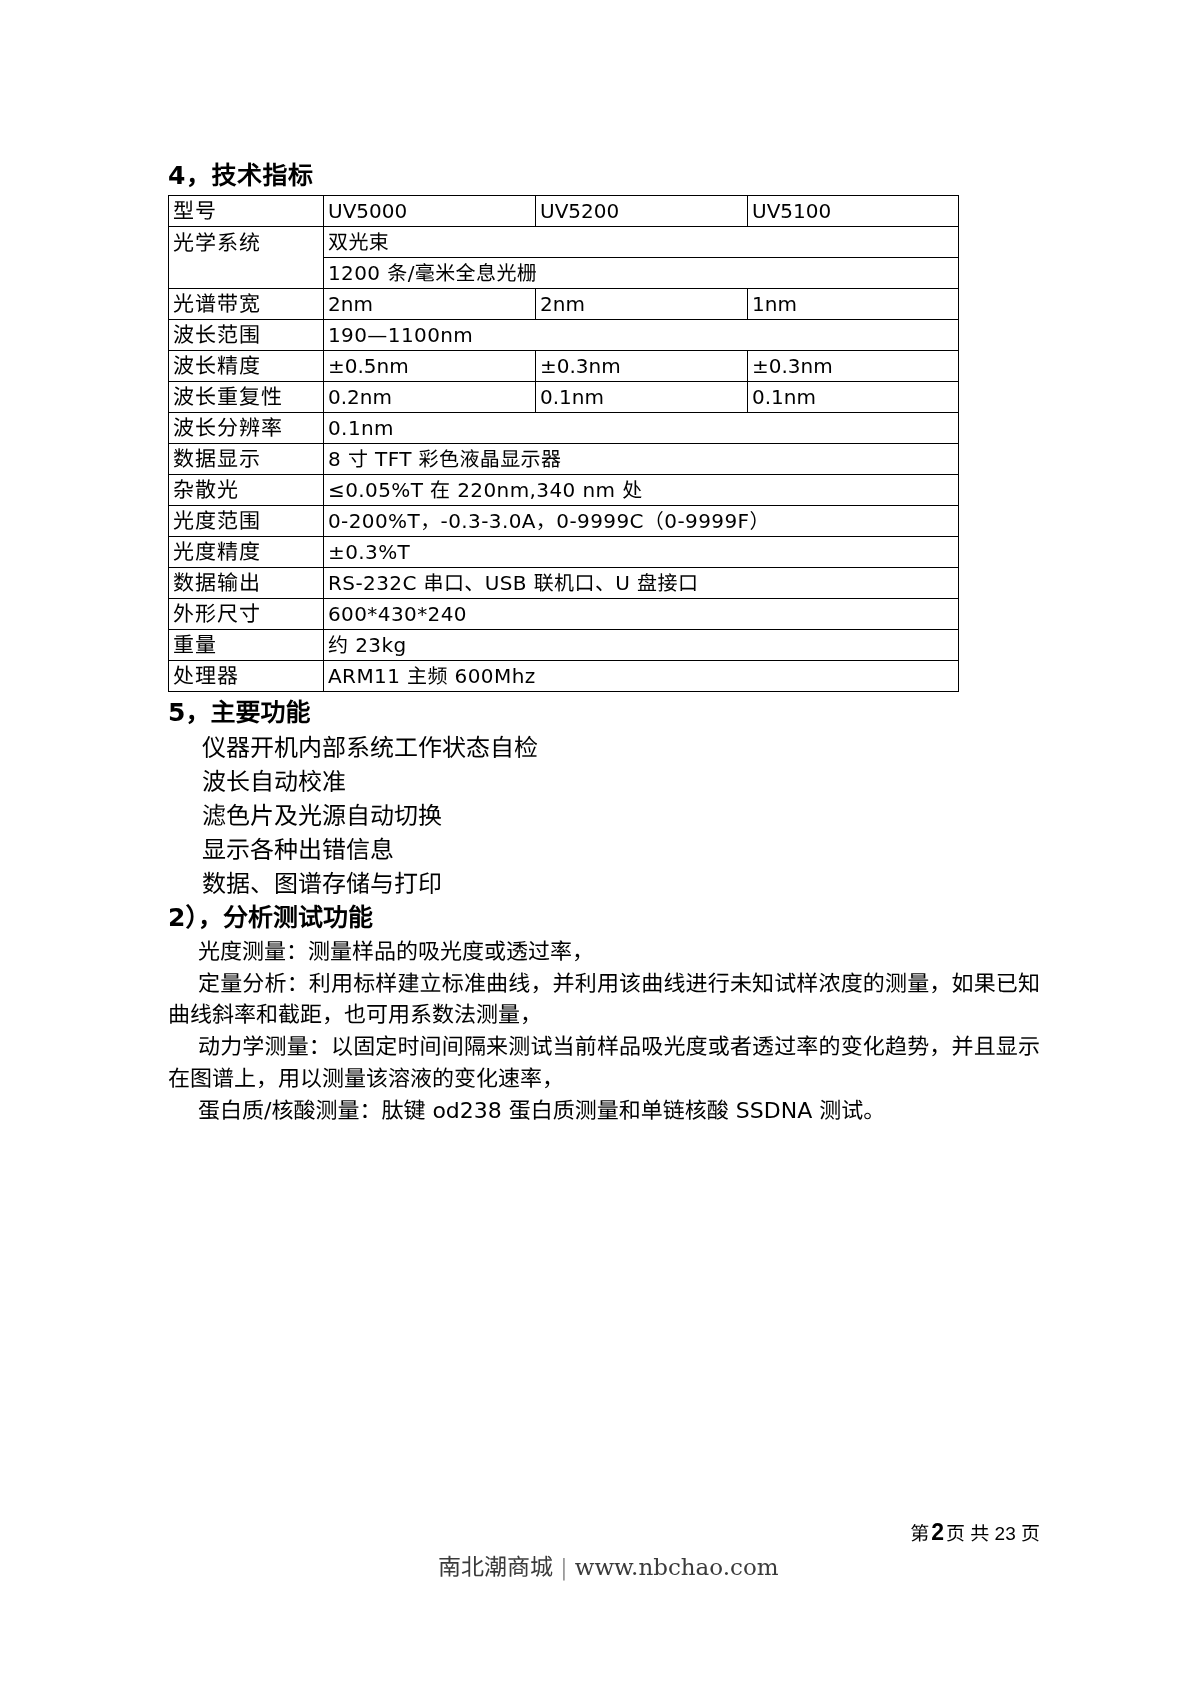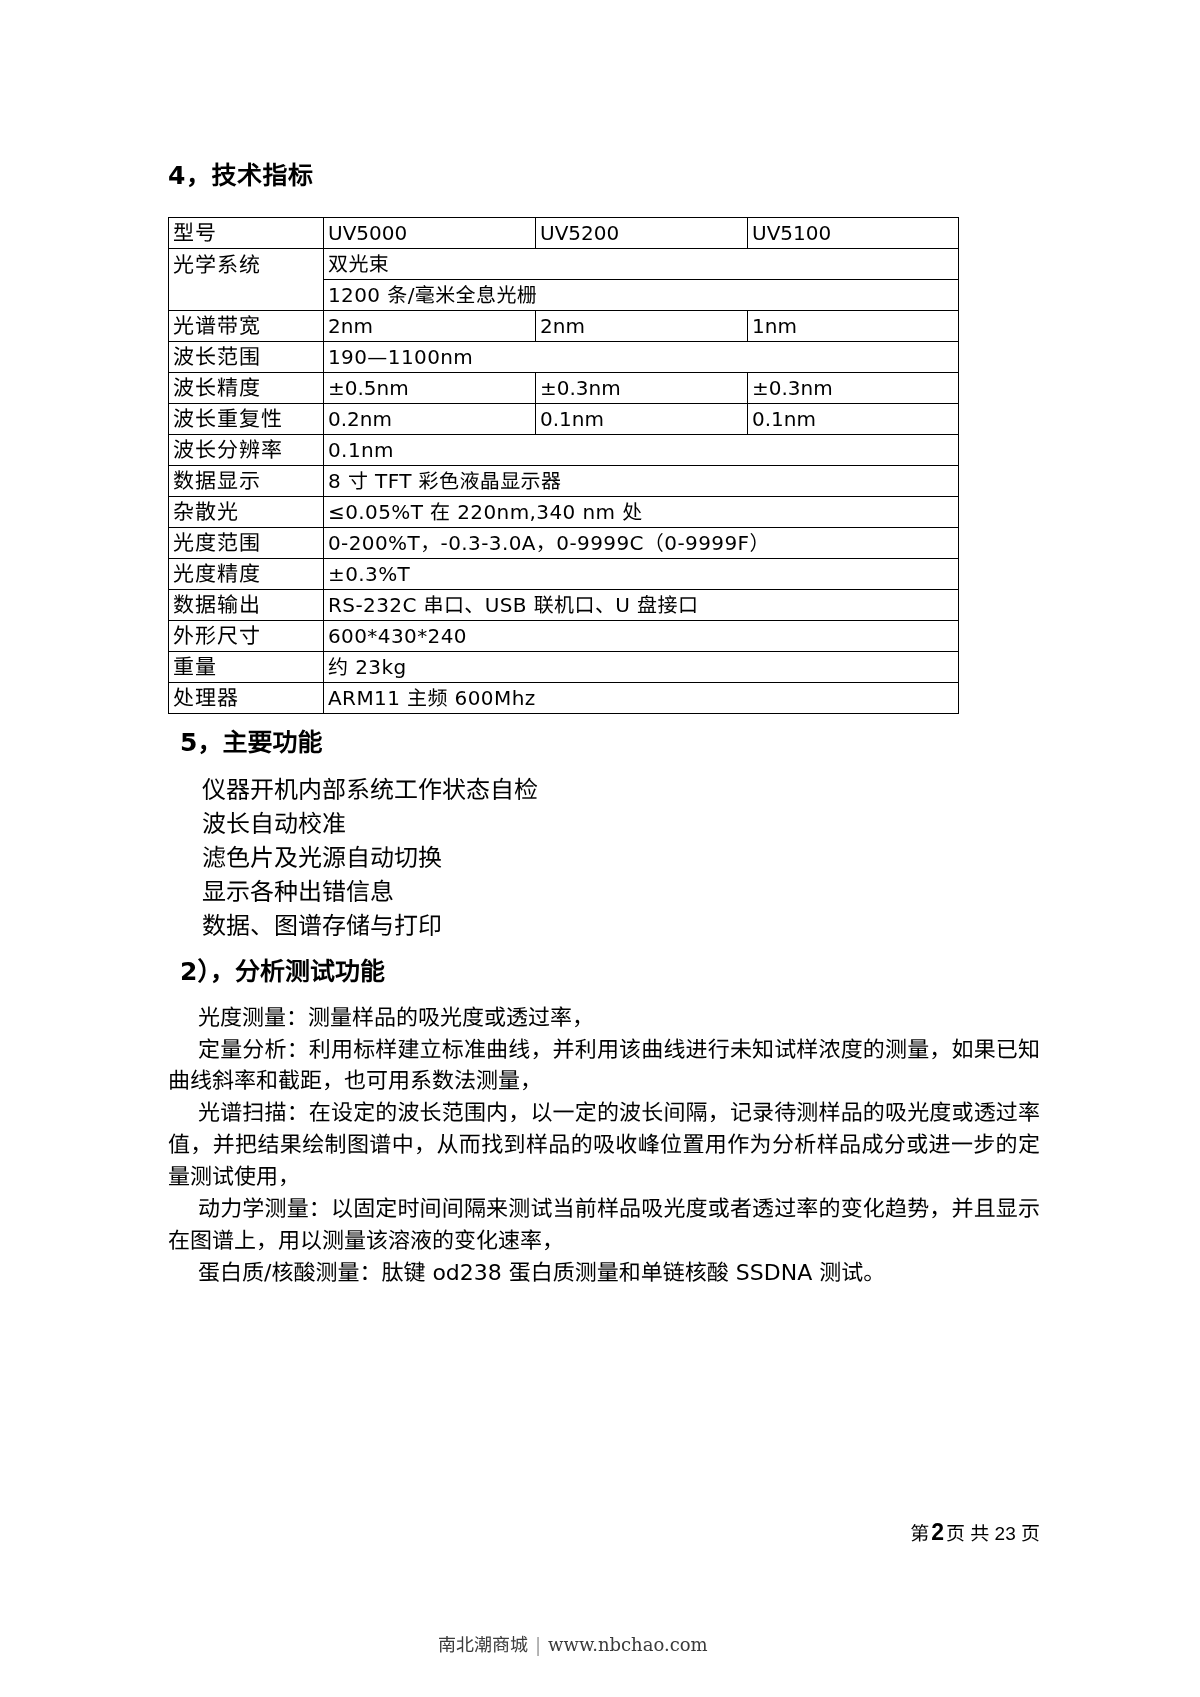--- a/index.html
+++ b/index.html
@@ -28,21 +28,21 @@
     left: 168px;
     top: 160px;
     width: 872px;
   }
 
   
   .heading {
     font-size: 25px;
     line-height: 1.25;
     letter-spacing: 0.5px;
-    margin: 0 0 26px 0;
+    margin: 0 0 4px 0;
     white-space: nowrap;
   }
 
   
   table.spec {
     border-collapse: collapse;
     width: 790px;
     table-layout: fixed;
     margin: 0 0 4px 0;
   }
@@ -76,21 +76,21 @@
   }
   table.spec td.val-wide {
     font-size: 20px;
     letter-spacing: 0.4px;
   }
 
   
   .sec-head {
     font-size: 25px;
     line-height: 1.38;
-    margin: 12px;
+    margin: 0;
     white-space: nowrap;
   }
   .item-line {
     font-size: 24px;
     line-height: 1.42;
     margin: 0;
     padding-left: 34px;
     white-space: nowrap;
   }
   .para-flow {
@@ -114,22 +114,22 @@
     font-family: Liberation Sans, sans-serif;
   }
   .page-number .big {
     font-size: 23px;
     font-weight: bold;
     padding: 0 2px;
   }
   .footer-brand {
     position: absolute;
     left: 438px;
-    top: 1636px;
-    font-size: 18px;
+    top: 1556px;
+    font-size: 23px;
     line-height: 1;
     color: #3a3a3a;
     white-space: nowrap;
     font-family: "DejaVu Serif", "Liberation Serif", serif;
   }
   .footer-brand .sep {
     color: #9a9a9a;
     padding: 0 7px;
     font-weight: 300;
   }
@@ -229,21 +229,20 @@
 
     <p class="item-line">仪器开机内部系统工作状态自检</p>
     <p class="item-line">波长自动校准</p>
     <p class="item-line">滤色片及光源自动切换</p>
     <p class="item-line">显示各种出错信息</p>
     <p class="item-line">数据、图谱存储与打印</p>
 
     <h3 class="sec-head">2），分析测试功能</h3>
     <p class="para-flow">光度测量：测量样品的吸光度或透过率，</p>
     <p class="para-flow">定量分析：利用标样建立标准曲线，并利用该曲线进行未知试样浓度的测量，如果已知曲线斜率和截距，也可用系数法测量，</p>
-    <p class="para-flow">光谱扫描：在设定的波长范围内，以一定的波长间隔，记录待测样品的吸光度或透过率值，并把结果绘制图谱中，从而找到样品的吸收峰位置用作为分析样品成分或进一步的定量测试使用，</p>
     <p class="para-flow">动力学测量：以固定时间间隔来测试当前样品吸光度或者透过率的变化趋势，并且显示在图谱上，用以测量该溶液的变化速率，</p>
     <p class="para-flow">蛋白质/核酸测量：肽键 od238 蛋白质测量和单链核酸 SSDNA 测试。</p>
 
   </div>
 
   <div class="page-number">
     <span>第</span><span class="big">2</span><span>页 共</span>&nbsp;<span>23</span>&nbsp;<span>页</span>
   </div>
 
   <div class="footer-brand">

